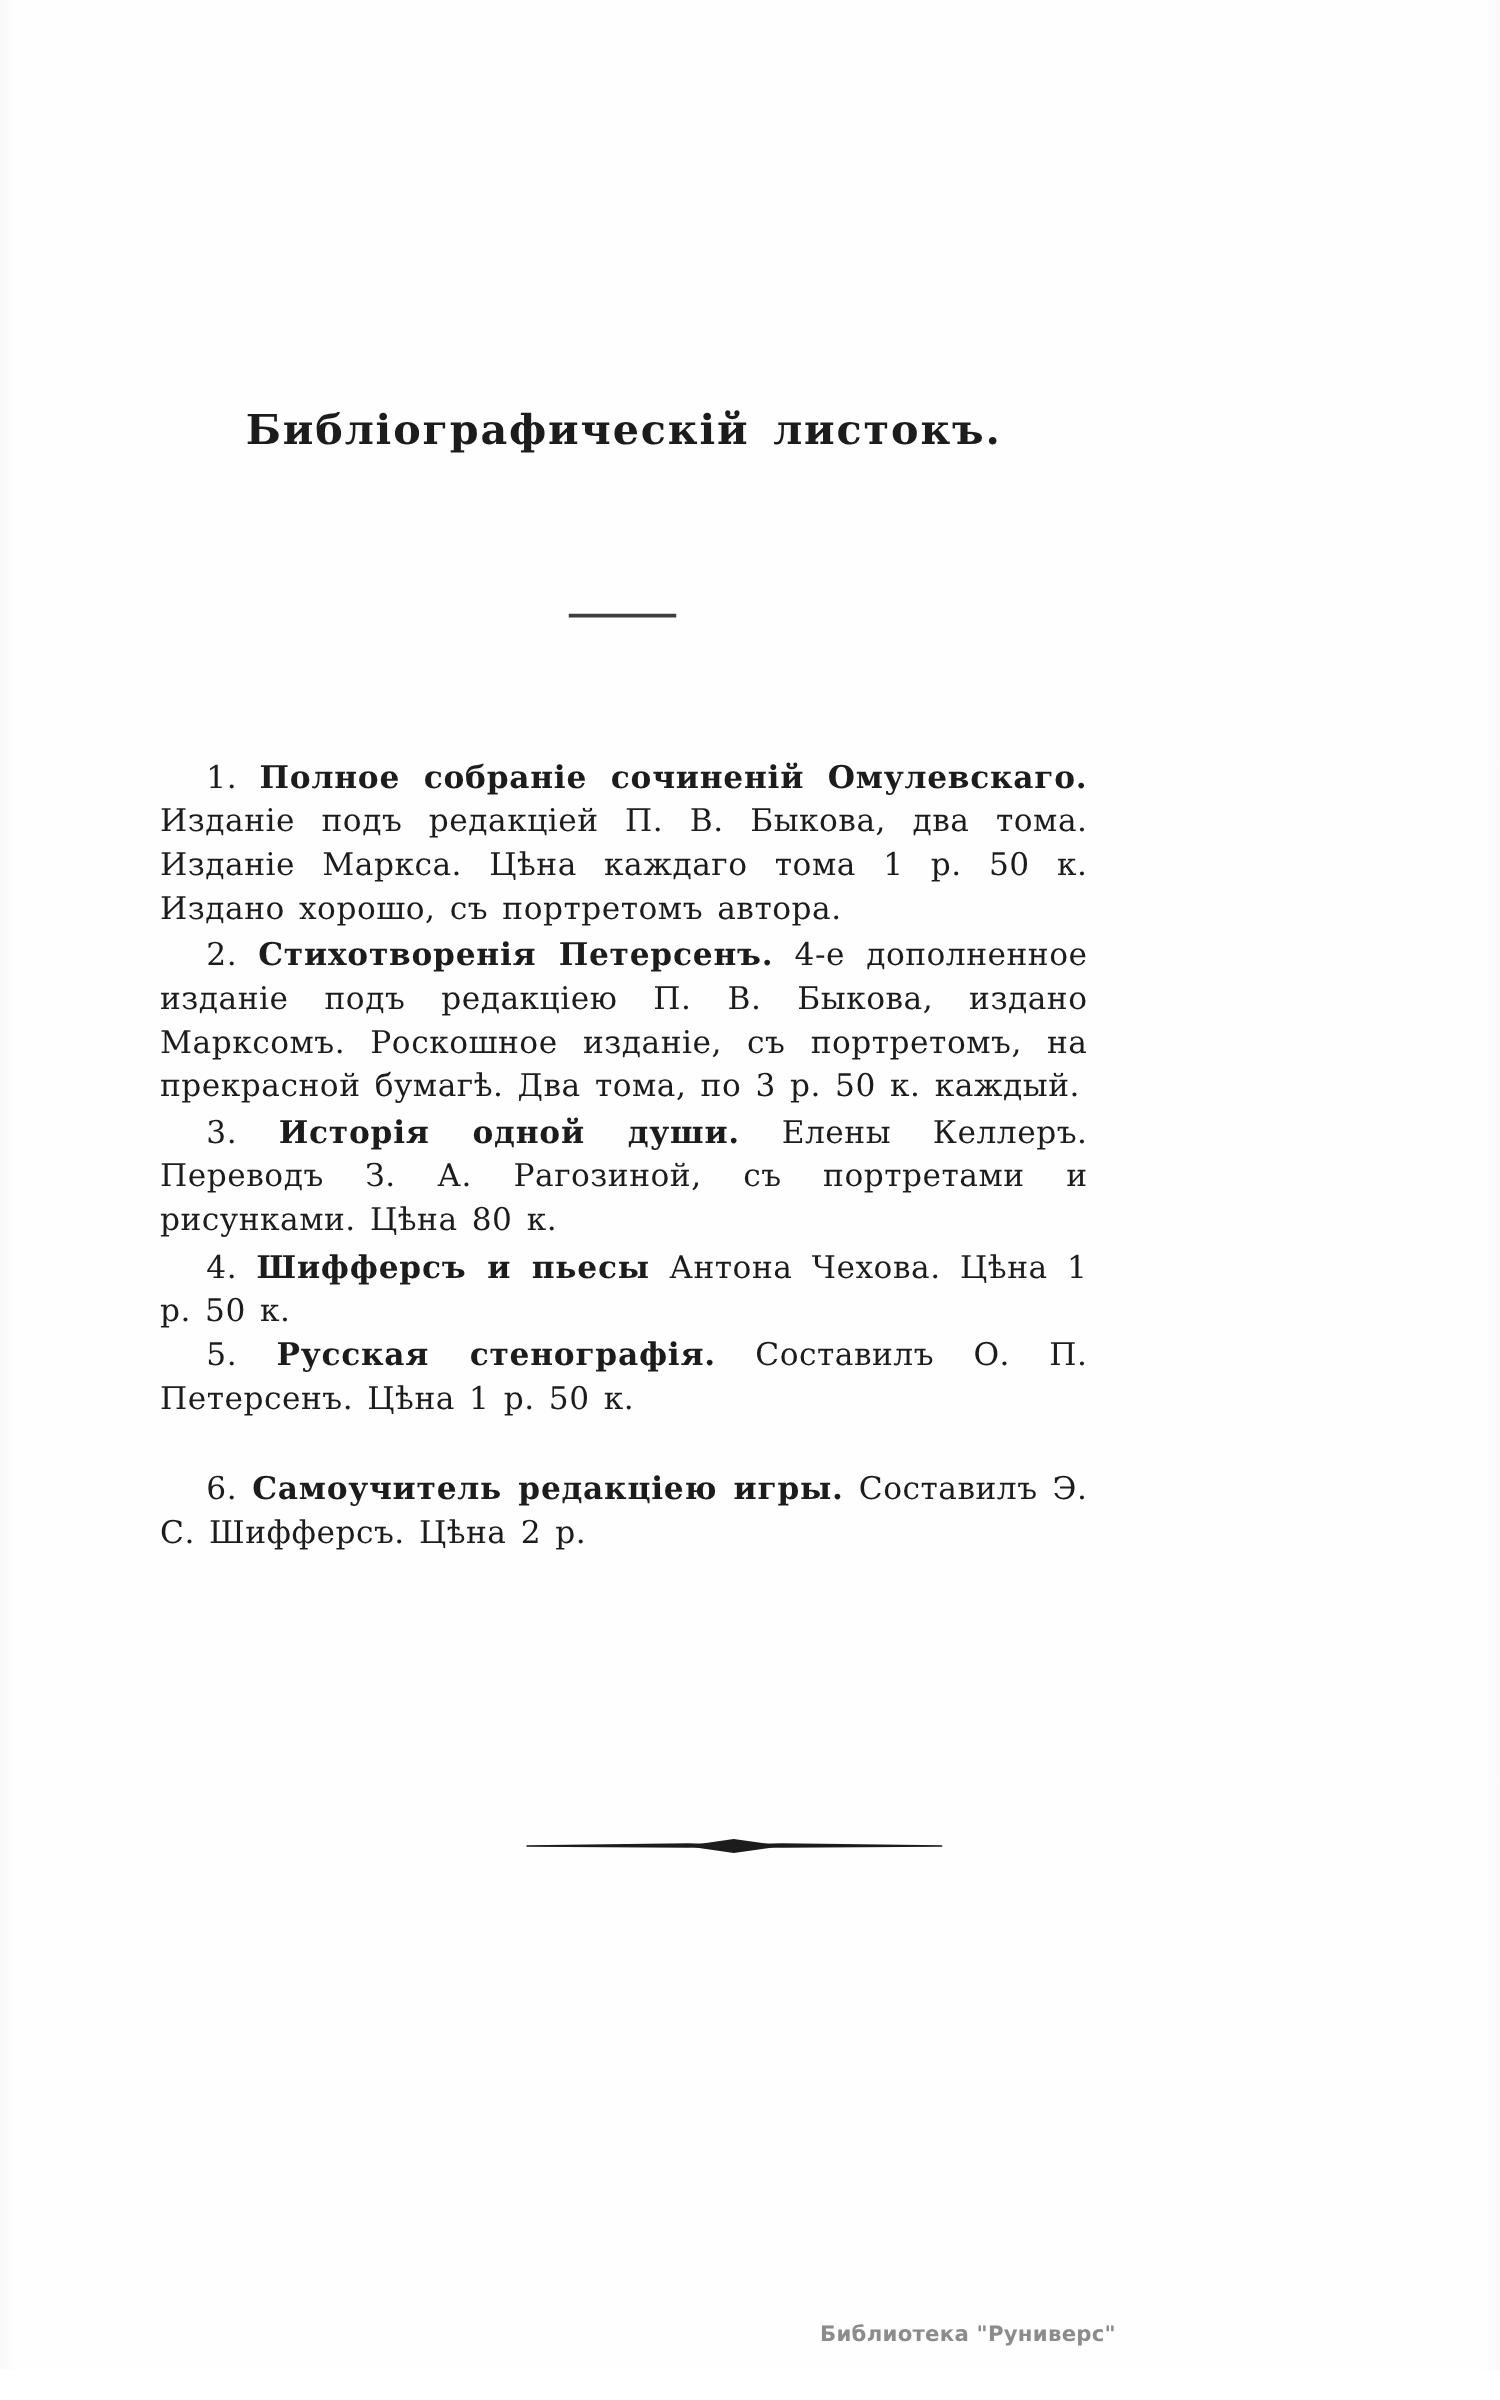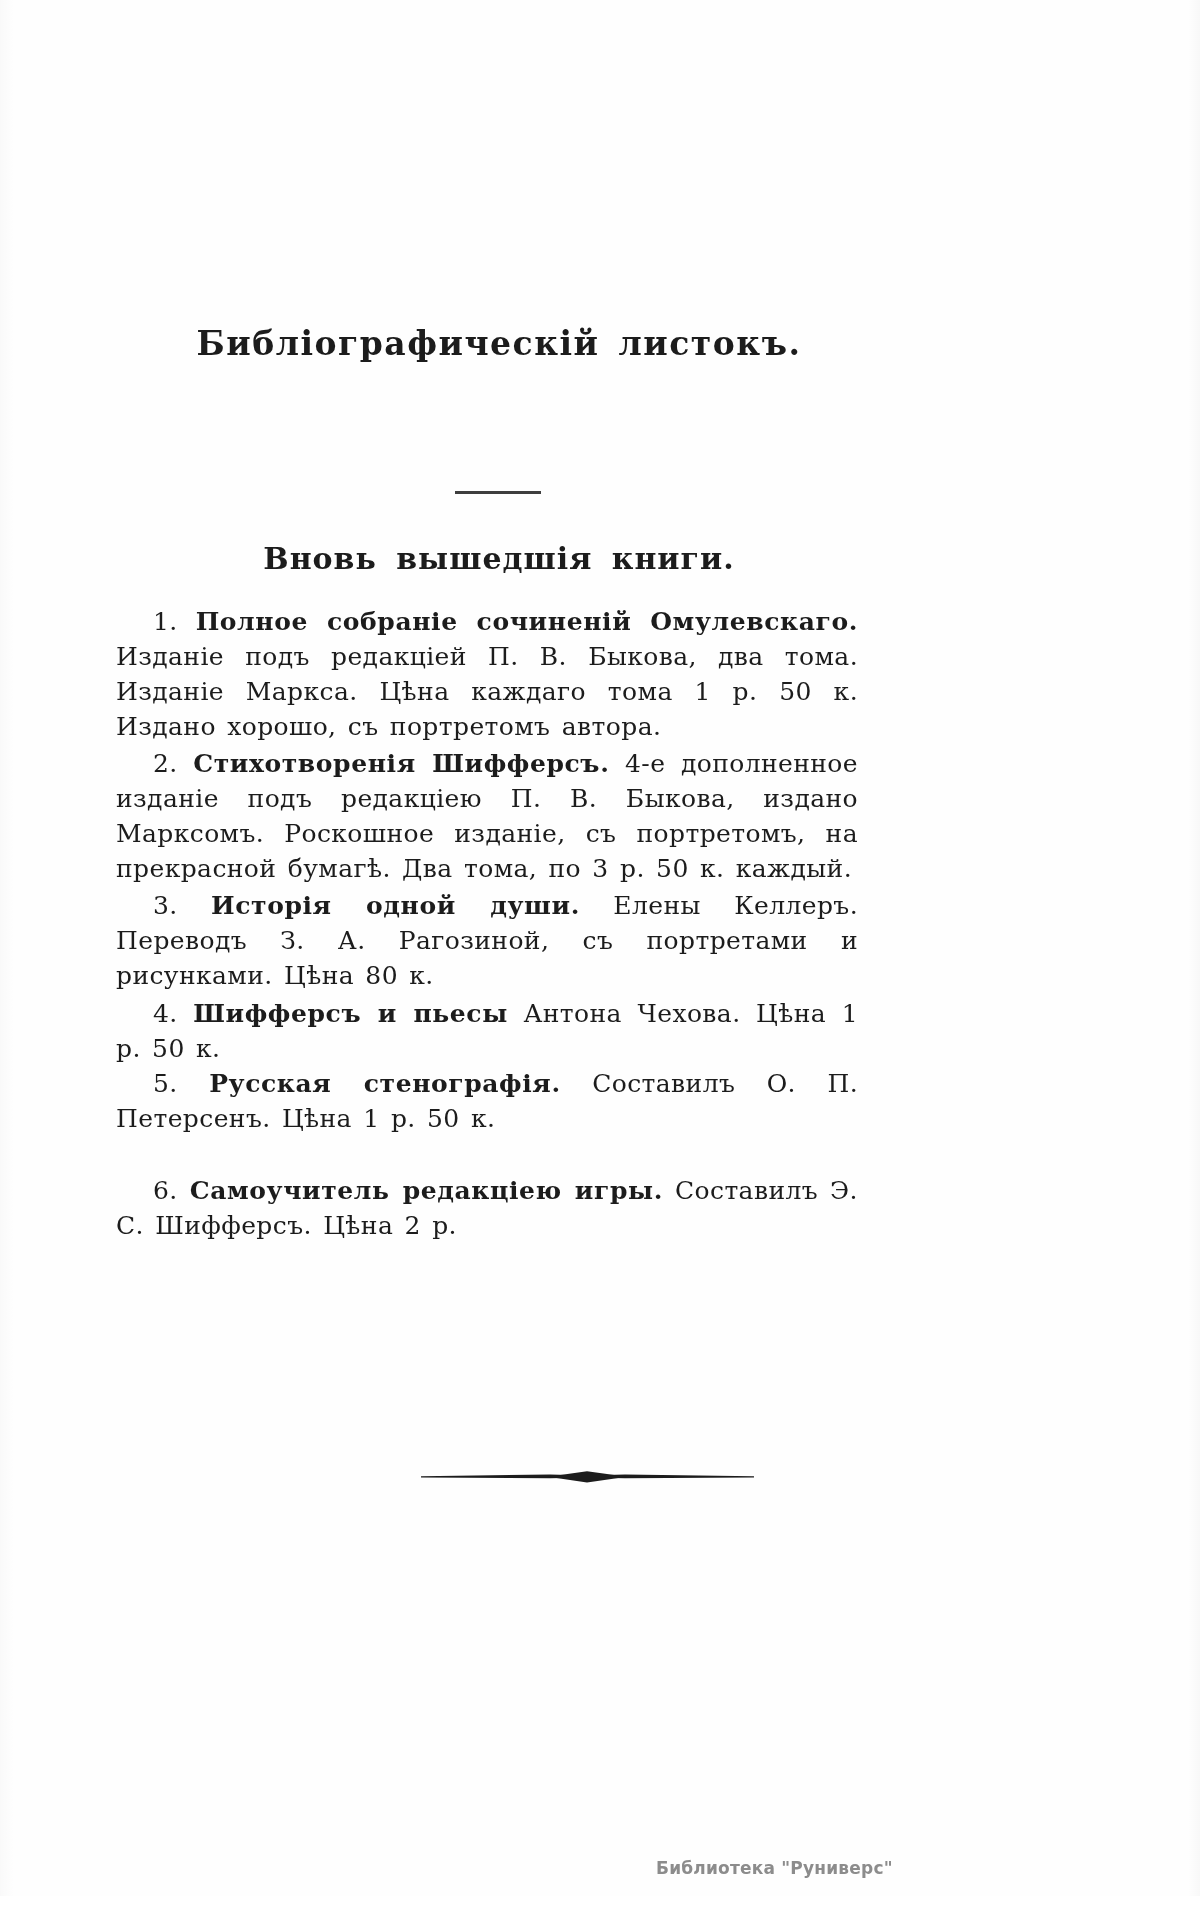--- a/index.html
+++ b/index.html
@@ -53,21 +53,21 @@
     top: 541px;
     text-align: center;
     font-size: 30px;
     font-weight: bold;
     letter-spacing: 1px;
     word-spacing: 8px;
     color: var(--ink);
   }
   .entry {
     position: absolute;
-    left: 116px;
+    left: 128px;
     width: 742px;
     font-size: 25px;
     line-height: 35px;
     text-align: justify;
     text-indent: 37px;
     letter-spacing: 0.4px;
     word-spacing: 3px;
     color: var(--ink);
   }
   .entry .btitle {
@@ -103,31 +103,30 @@
 </style>
 </head>
 <body>
 
 <div class="page">
 
   <div class="page-title">Библіографическій листокъ.</div>
 
   <div class="title-rule"></div>
 
-  <div class="section-title">Вновь вышедшія книги.</div>
 
   <p class="entry entry-1">
     <span>1.</span>
     <span class="btitle">Полное собраніе сочиненій Омулевскаго.</span>
     <span>Изданіе подъ редакціей П. В. Быкова, два тома. Изданіе Маркса. Цѣна каждаго тома 1 р. 50 к. Издано хорошо, съ портретомъ автора.</span>
   </p>
 
   <p class="entry entry-2">
     <span>2.</span>
-    <span class="btitle">Стихотворенія Шифферсъ.</span>
+    <span class="btitle">Стихотворенія Петерсенъ.</span>
     <span>4-е дополненное изданіе подъ редакціею П. В. Быкова, издано Марксомъ. Роскошное изданіе, съ портретомъ, на прекрасной бумагѣ. Два тома, по 3 р. 50 к. каждый.</span>
   </p>
 
   <p class="entry entry-3">
     <span>3.</span>
     <span class="btitle">Исторія одной души.</span>
     <span>Елены Келлеръ. Переводъ З. А. Рагозиной, съ портретами и рисунками. Цѣна 80 к.</span>
   </p>
 
   <p class="entry entry-4">

